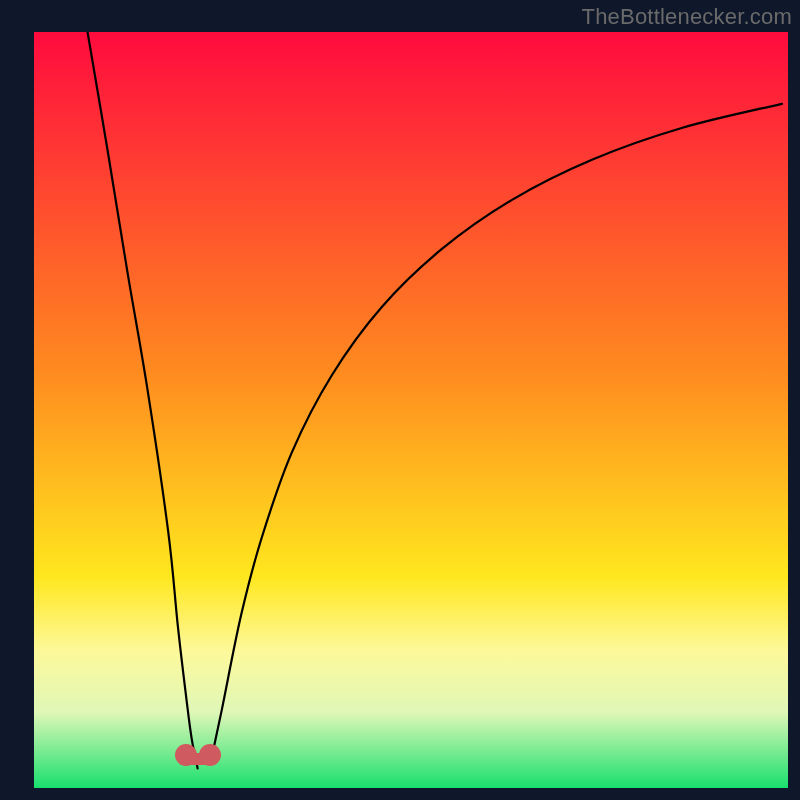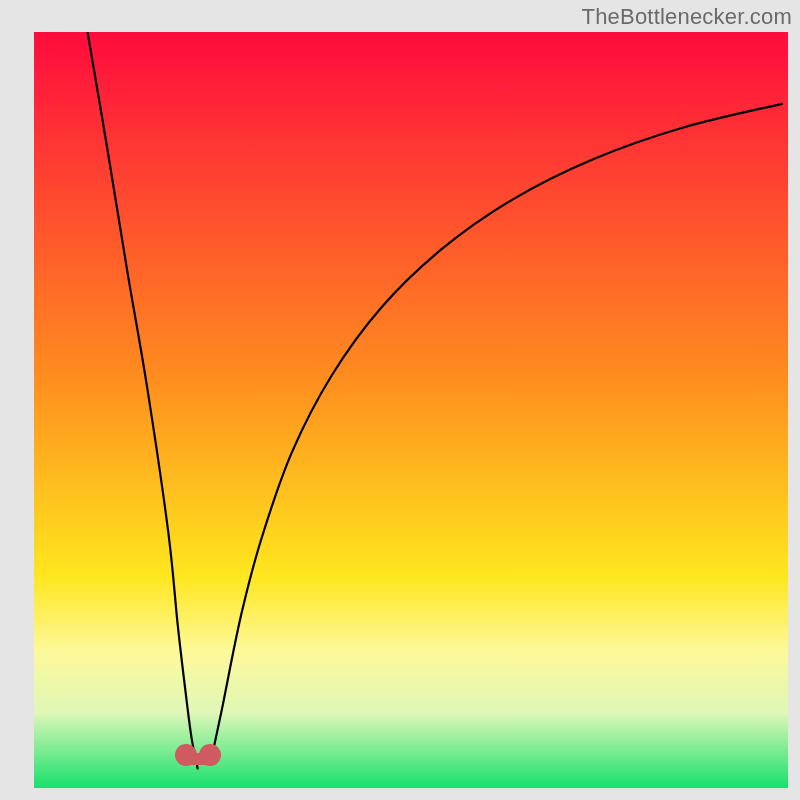--- a/index.html
+++ b/index.html
@@ -8,21 +8,21 @@
     width: 800px;
     height: 800px;
     overflow: hidden;
     background: #000;
     font-family: Arial, Helvetica, sans-serif;
   }
   #frame {
     position: absolute;
     left: 0; top: 0;
     width: 800px; height: 800px;
-    background: #e5e5e5;
+    background: #0f172a;
   }
   #plot-area {
     position: absolute;
     background: linear-gradient(
       to bottom,
       var(--c-top) 0%,
       var(--c-orange) 45%,
       var(--c-yellow) 72%,
       var(--c-lyellow) 82%,
       var(--c-band) 90%,

